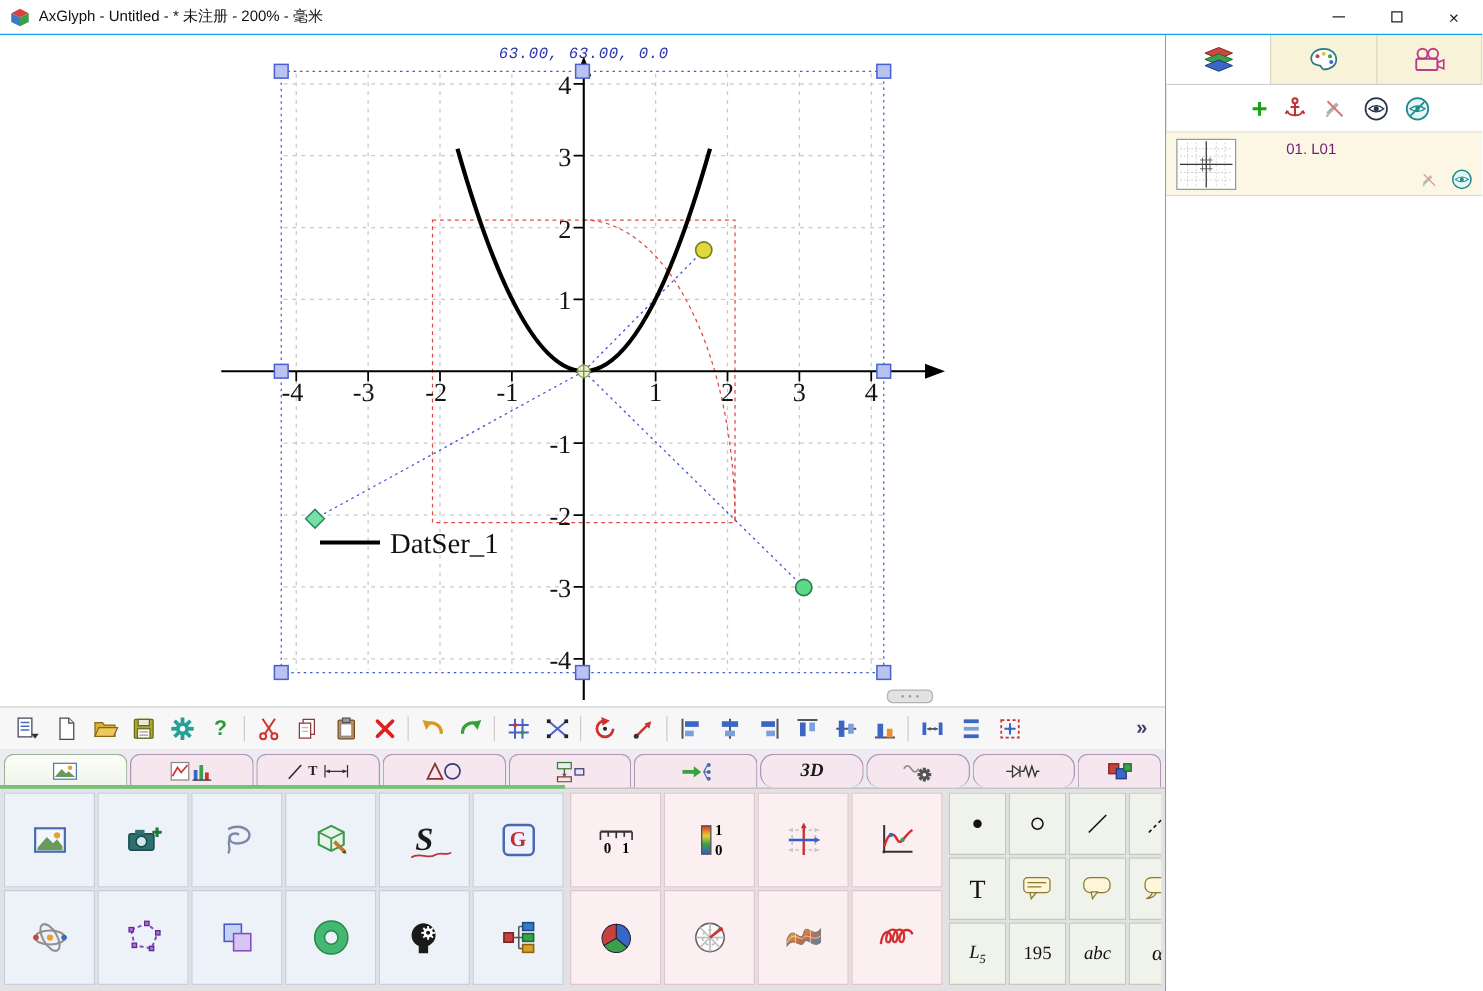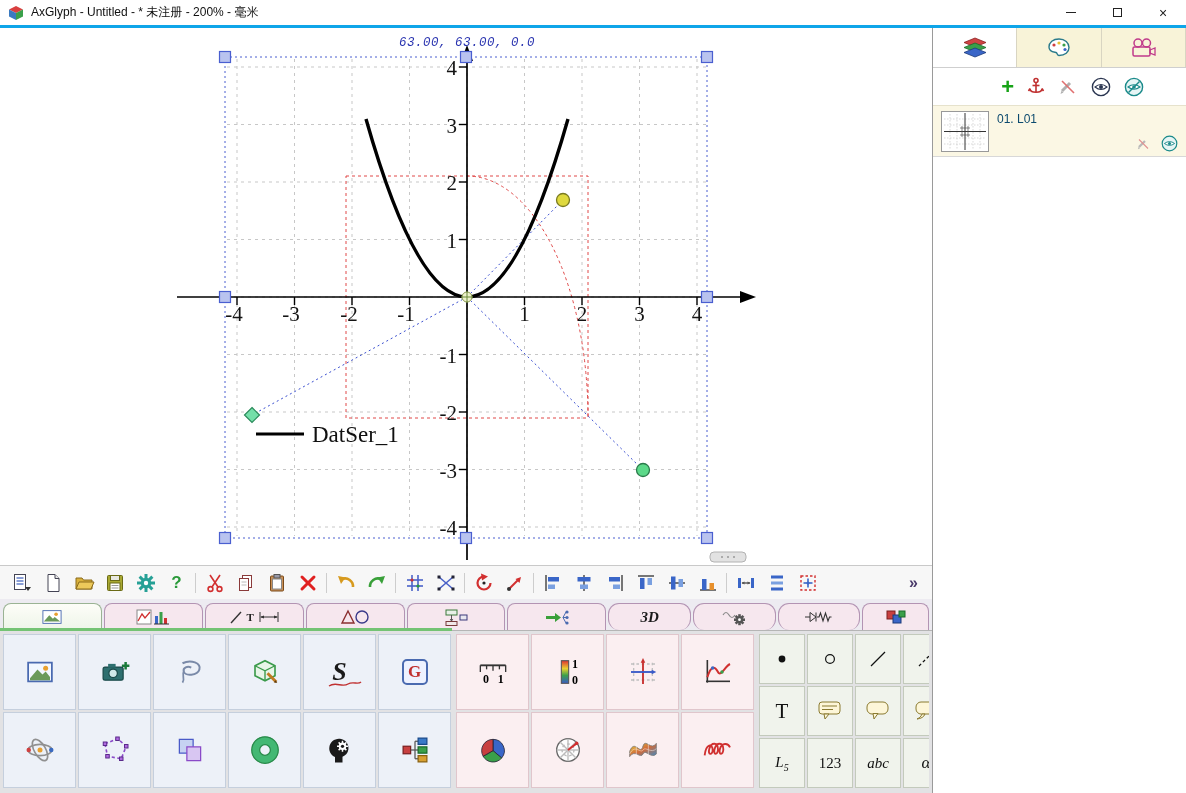--- a/index.html
+++ b/index.html
@@ -4,21 +4,21 @@
 <style>
   * { box-sizing: border-box; }
   html,body { margin:0; padding:0; }
   body {
     width:1186px; height:793px; overflow:hidden;
     font-family:"Liberation Sans", sans-serif;
     background:#ffffff; color:#111;
   }
   
   .titlebar { height:28px; display:flex; align-items:center; gap:7px;
-    padding-left:8px; background:#fff; border-bottom:3px solid #0ea5e9; }
+    padding-left:8px; background:#fff; border-bottom:1px solid #0ea5e9; }
   .title-text { font-size:12px; color:#101010; }
   .win-controls { margin-left:auto; display:flex; height:100%; }
   .win-btn { width:46px; height:100%; display:flex; align-items:center; justify-content:center; font-size:14px; color:#222; }
   .min-glyph { display:inline-block; width:10px; border-top:1.2px solid #222; }
   .max-glyph { display:inline-block; width:9px; height:9px; border:1.2px solid #222; }
   
   .main { display:flex; height:765px; }
   .left-col { width:932px; display:flex; flex-direction:column; }
   .canvas-area { height:537px; background:#fff; position:relative; }
   
@@ -64,21 +64,21 @@
   .right-panel { width:254px; border-left:1px solid #9a9a9a; background:#fff; display:flex; flex-direction:column; }
   .rp-tabs { height:40px; display:flex; background:#f8f3d8; border-bottom:1px solid #cfcfcf; }
   .rp-tab { flex:1; display:flex; align-items:center; justify-content:center; border-right:1px solid #d9d5c2; }
   .rp-tab.active { background:#fff; }
   .rp-actions { height:37px; display:flex; align-items:center; justify-content:flex-end; gap:13px; padding-right:42px; }
   .rp-add { font-size:22px; font-weight:bold; color:#17a317; line-height:1; }
   .rp-layer { height:52px; background:#fbf7e4; border-top:1px solid #e6e2cc; border-bottom:1px solid #d8d8d8;
     display:flex; padding:5px 8px 4px 8px; gap:8px; }
   .rp-thumb { width:48px; height:41px; background:#fff; border:1px solid #999; flex:0 0 auto; }
   .rp-layer-right { flex:1; display:flex; flex-direction:column; }
-  .rp-layer-label { font-size:12px; color:#0c4a6e; padding-top:1px; }
+  .rp-layer-label { font-size:12px; color:#701a75; padding-top:1px;margin-left:32px; }
   .rp-layer-icons { margin-top:auto; display:flex; justify-content:flex-end; align-items:center; gap:10px; }
   .rp-rest { flex:1; background:#fff; }
 </style>
 </head>
 <body>
 
 <div class="titlebar">
   <svg width="16" height="16" viewBox="0 0 16 16">
     <polygon points="8,1 15,4.5 8,8 1,4.5" fill="#d94040"></polygon>
     <polygon points="1,4.5 8,8 8,15 1,11.5" fill="#3a7ac0"></polygon>
@@ -762,21 +762,21 @@
       <div class="cell">
             <svg width="26" height="22" viewBox="0 0 26 22">
               <rect x="3" y="2" width="21" height="12" rx="5" fill="#fdf6d8" stroke="#8a7a30"></rect>
               <path d="M9 14 C8 17 6 18 4 19 C8 18.6 11 17 12 14 Z" fill="#fdf6d8" stroke="#8a7a30"></path>
             </svg>
           </div>
       <div class="cell">
             <span class="glyph-L5"><span>L</span><sub>5</sub></span>
           </div>
       <div class="cell">
-            <span class="glyph-123">123</span>
+            <span class="glyph-123">195</span>
           </div>
       <div class="cell">
             <span class="glyph-abc">abc</span>
           </div>
       <div class="cell">
             <span class="glyph-alpha">α</span>
           </div>
     </div>
   </div>
 </div>

